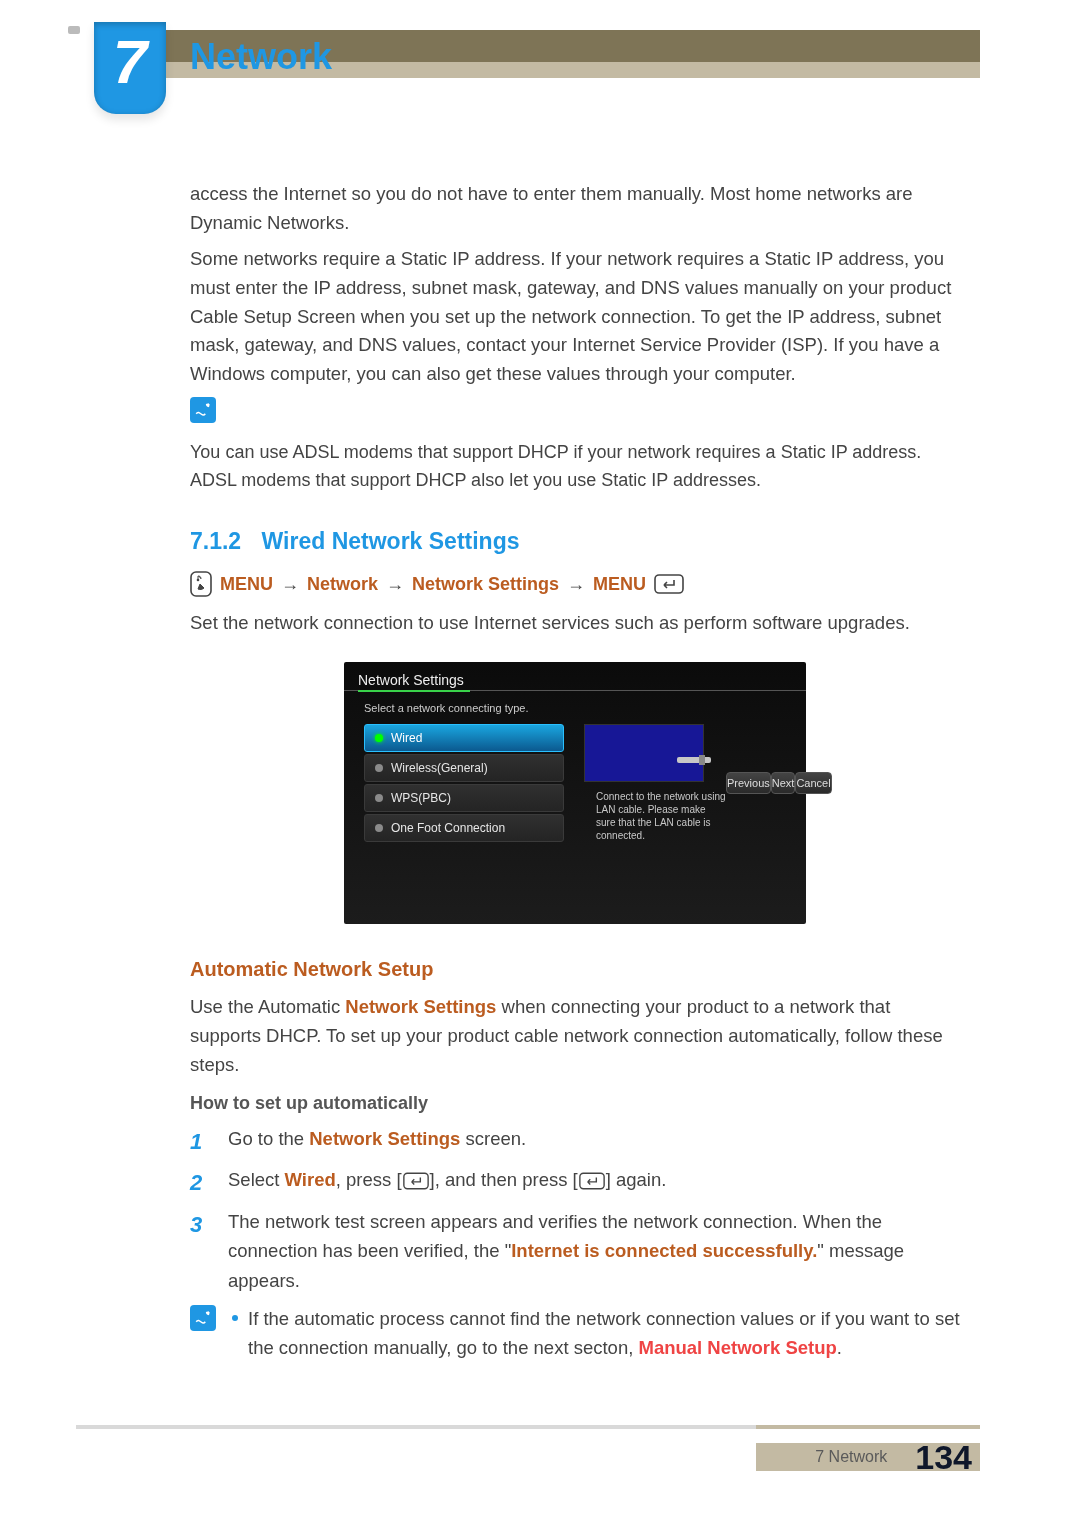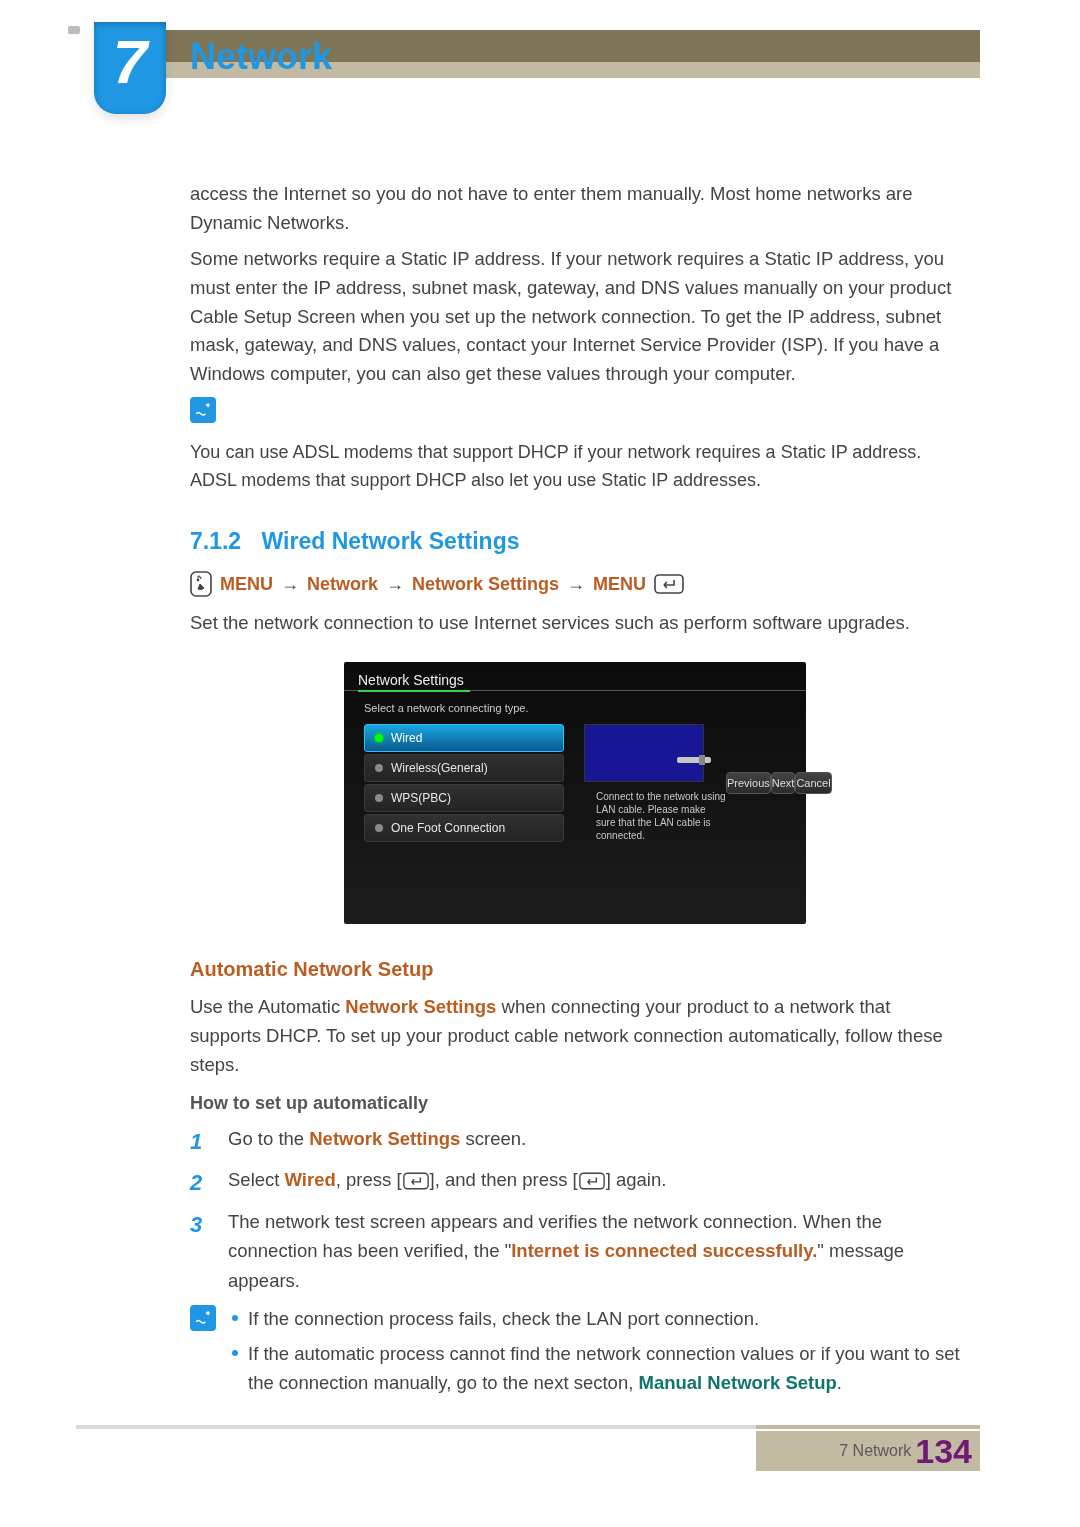--- a/index.html
+++ b/index.html
@@ -49,23 +49,23 @@
   .li .txt { flex: 1; }
   .txt .kw { color: #bb5c20; font-weight: bold; }
   .txt .enter-inline { display:inline-block; vertical-align: -4px; margin: 0 1px; }
   .tips { display:flex; gap:16px; margin-top:10px; }
   .tips-body { flex:1; }
   .tip-line { display:flex; gap:10px; font-size:18.5px; line-height:1.55; margin-bottom:6px; }
   .bullet { width:6px; height:6px; border-radius:50%; background:#1f97e3; margin-top:10px; flex:0 0 6px; }
   .footer { position: absolute; bottom: 56px; left: 76px; right: 100px; height: 48px; }
   .foot-line-gray { position:absolute; bottom:42px; left:0; width:680px; height:4px; background:#d9d9d9; }
   .foot-line-beige { position:absolute; bottom:42px; right:0; left:680px; height:4px; background:#c3baa3; }
-  .foot-block { position:absolute; right:0; bottom:0; height:40px; width:224px; background:#c3baa3; display:flex; align-items:center; justify-content:flex-end; padding:12px 8px; gap:4px; }
+  .foot-block { position:absolute; right:0; bottom:0; height:28px; width:224px; background:#c3baa3; display:flex; align-items:center; justify-content:flex-end; padding:12px 8px; gap:28px; }
   .foot-label { font-size:16px; color:#5a5a5a; }
-  .foot-num { font-size:34px; color:#701a75; font-weight:bold; }
+  .foot-num { font-size:34px; color:#0f172a; font-weight:bold; }
   .remote-svg { width:22px; height:26px; }
   .enter-svg { width:30px; height:20px; }
 </style>
 </head>
 <body>
 
 <div class="page">
   <div class="topbar">
     <div class="topbar-beige"></div>
     <div class="topbar-light"></div>
@@ -190,26 +190,22 @@
 
     <div class="tips">
       <div class="note-icon">
         <svg viewBox="0 0 24 24" fill="none" stroke="#fff" stroke-width="2">
             <path d="M3 17c4-6 8 6 12 0M20 4l-3 3M20 4l-1 4M20 4l-4 1"></path>
           </svg>
       </div>
       <div class="tips-body">
         <div class="tip-line">
           <div class="bullet"></div>
-          <div>If the connection process fails, check the LAN port connection.</div>
-        </div>
-        <div class="tip-line">
-          <div class="bullet"></div>
           <div>
-            <span>If the automatic process cannot find the network connection values or if you want to set the connection manually, go to the next secton, </span><span class="kw" style="color:#0f766e;font-weight:bold">Manual Network Setup</span><span>.</span>
+            <span>If the automatic process cannot find the network connection values or if you want to set the connection manually, go to the next secton, </span><span class="kw" style="color:#ef4444;font-weight:bold">Manual Network Setup</span><span>.</span>
           </div>
         </div>
       </div>
     </div>
   </div>
 
   <div class="footer">
     <div class="foot-line-gray"></div>
     <div class="foot-line-beige"></div>
     <div class="foot-block">

